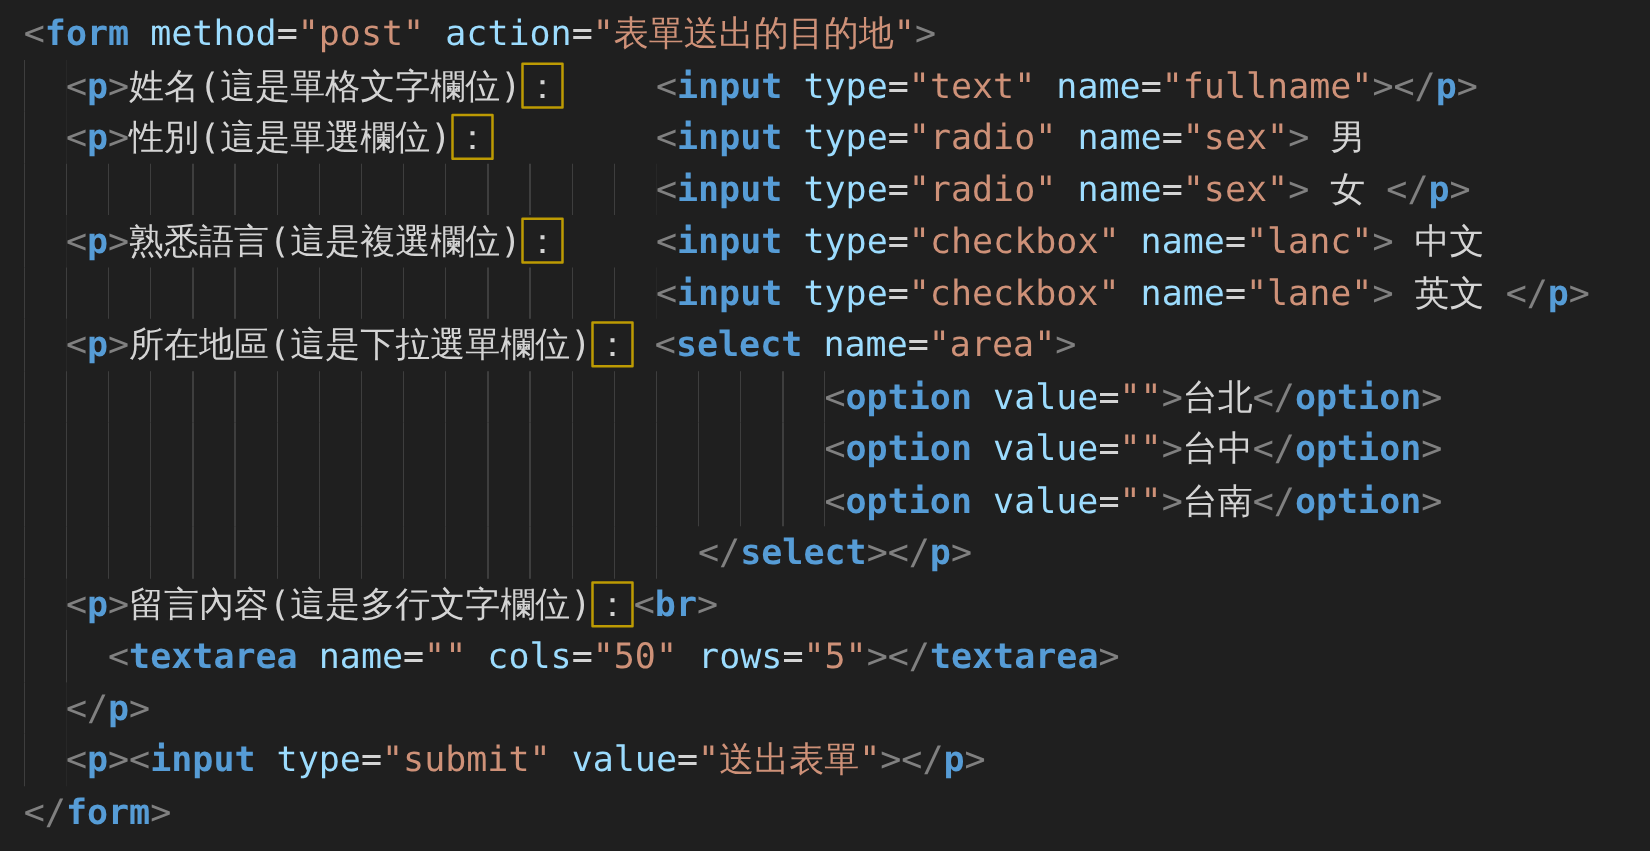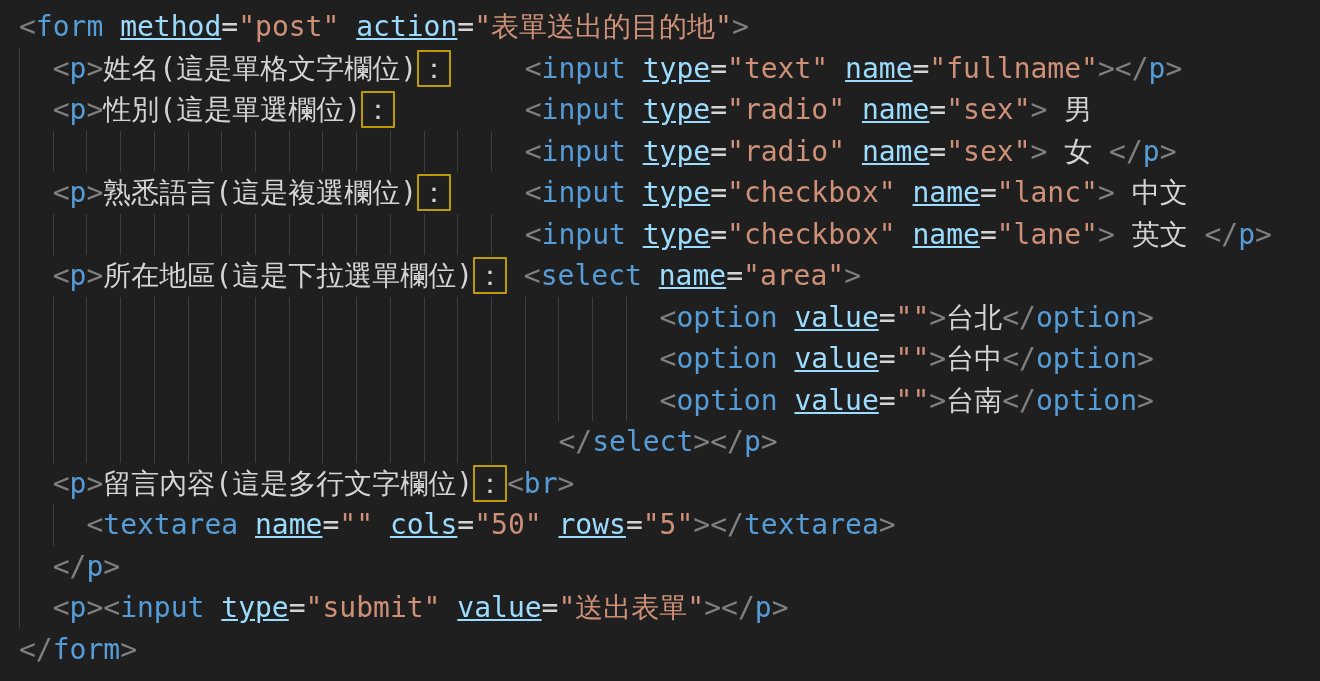--- a/index.html
+++ b/index.html
@@ -31,22 +31,22 @@
   }
   .indent-guides {
     display: inline-block;
     vertical-align: top;
     height: 41.5px;
     background-image: repeating-linear-gradient(
       to right,
       var(--c-guide, #3e3e3e) 0, var(--c-guide, #3e3e3e) 1px,
       transparent 1px, transparent 2ch);
   }
-  .tk-tag { color: var(--c-tag, #569cd6); }
-  .tk-at  { color: var(--c-attr, #9cdcfe); text-decoration: underline; }
+  .tk-tag { color: var(--c-tag, #569cd6); font-weight: bold; }
+  .tk-at  { color: var(--c-attr, #9cdcfe); }
   .tk-st  { color: var(--c-str, #ce9178); }
   .tk-pn  { color: var(--c-punct, #808080); }
   .tk-eq  { color: var(--c-eq, #d4d4d4); }
   .tk-tx  { color: var(--c-text, #d4d4d4); }
   .tk-bx  {
     color: var(--c-text, #d4d4d4);
     border: 2px solid var(--c-unicode, #bd9b03);
     border-radius: 1px;
     margin: -2px 0;
     padding: 0 1px;

